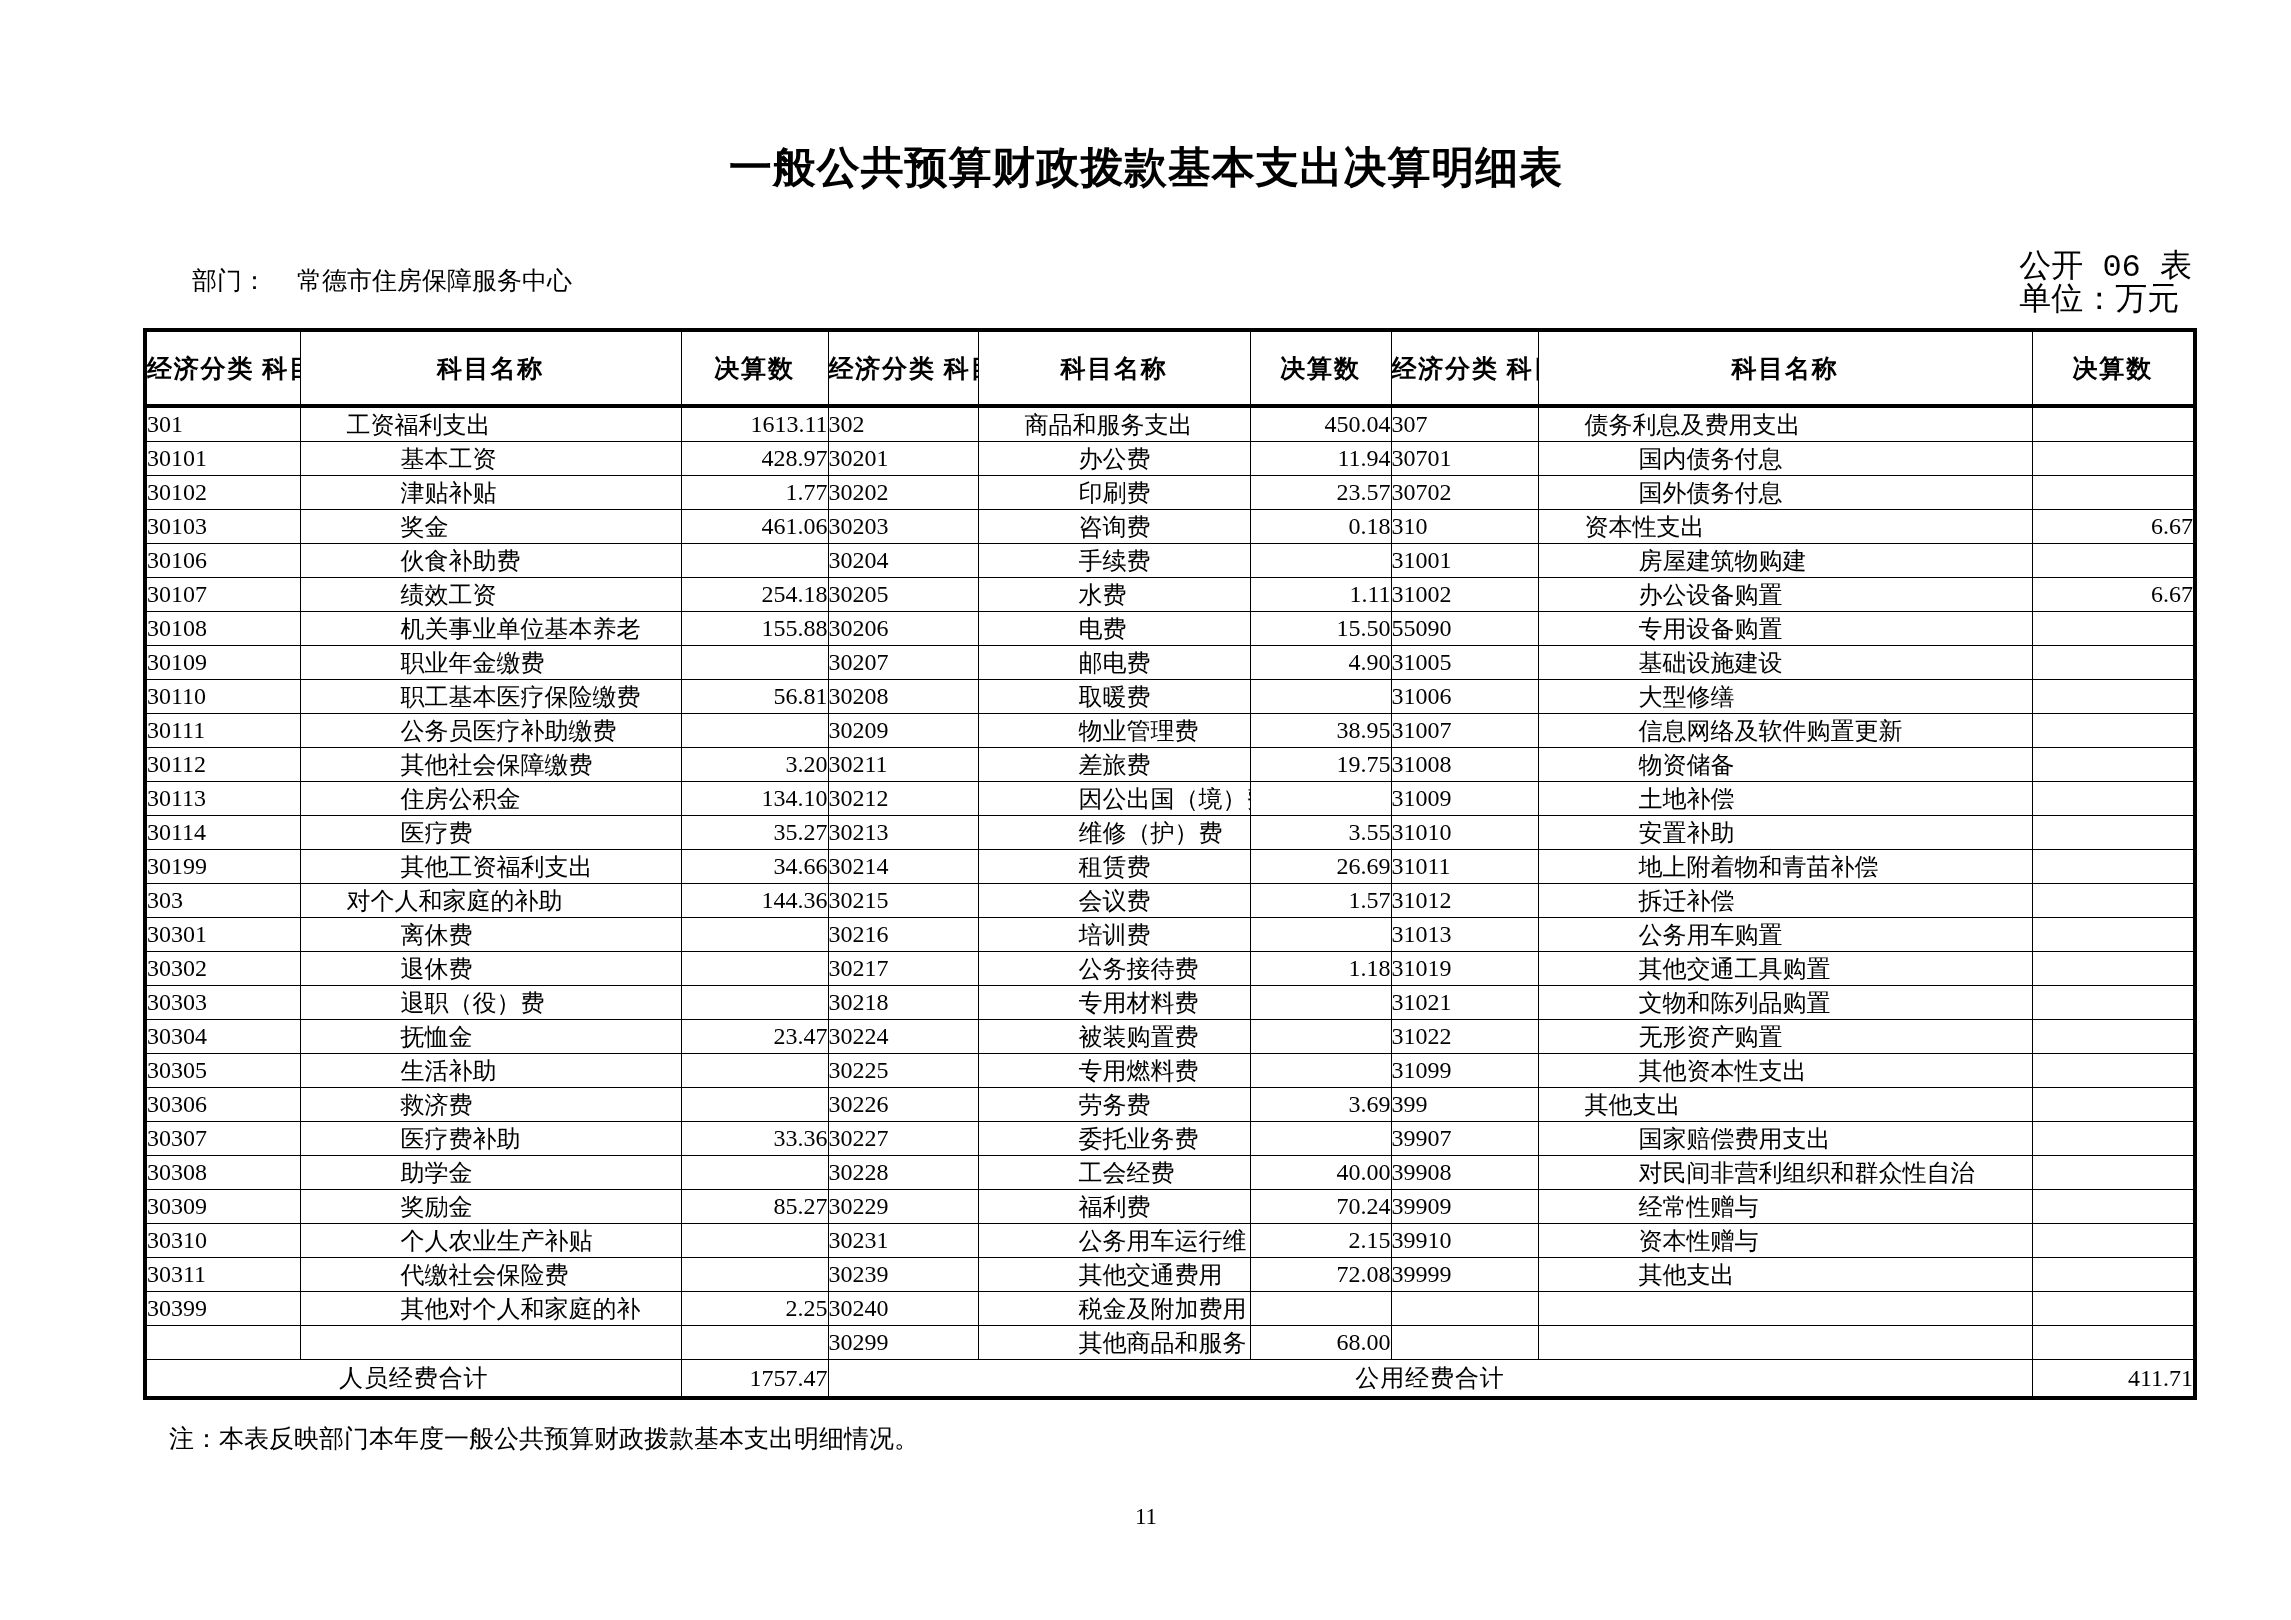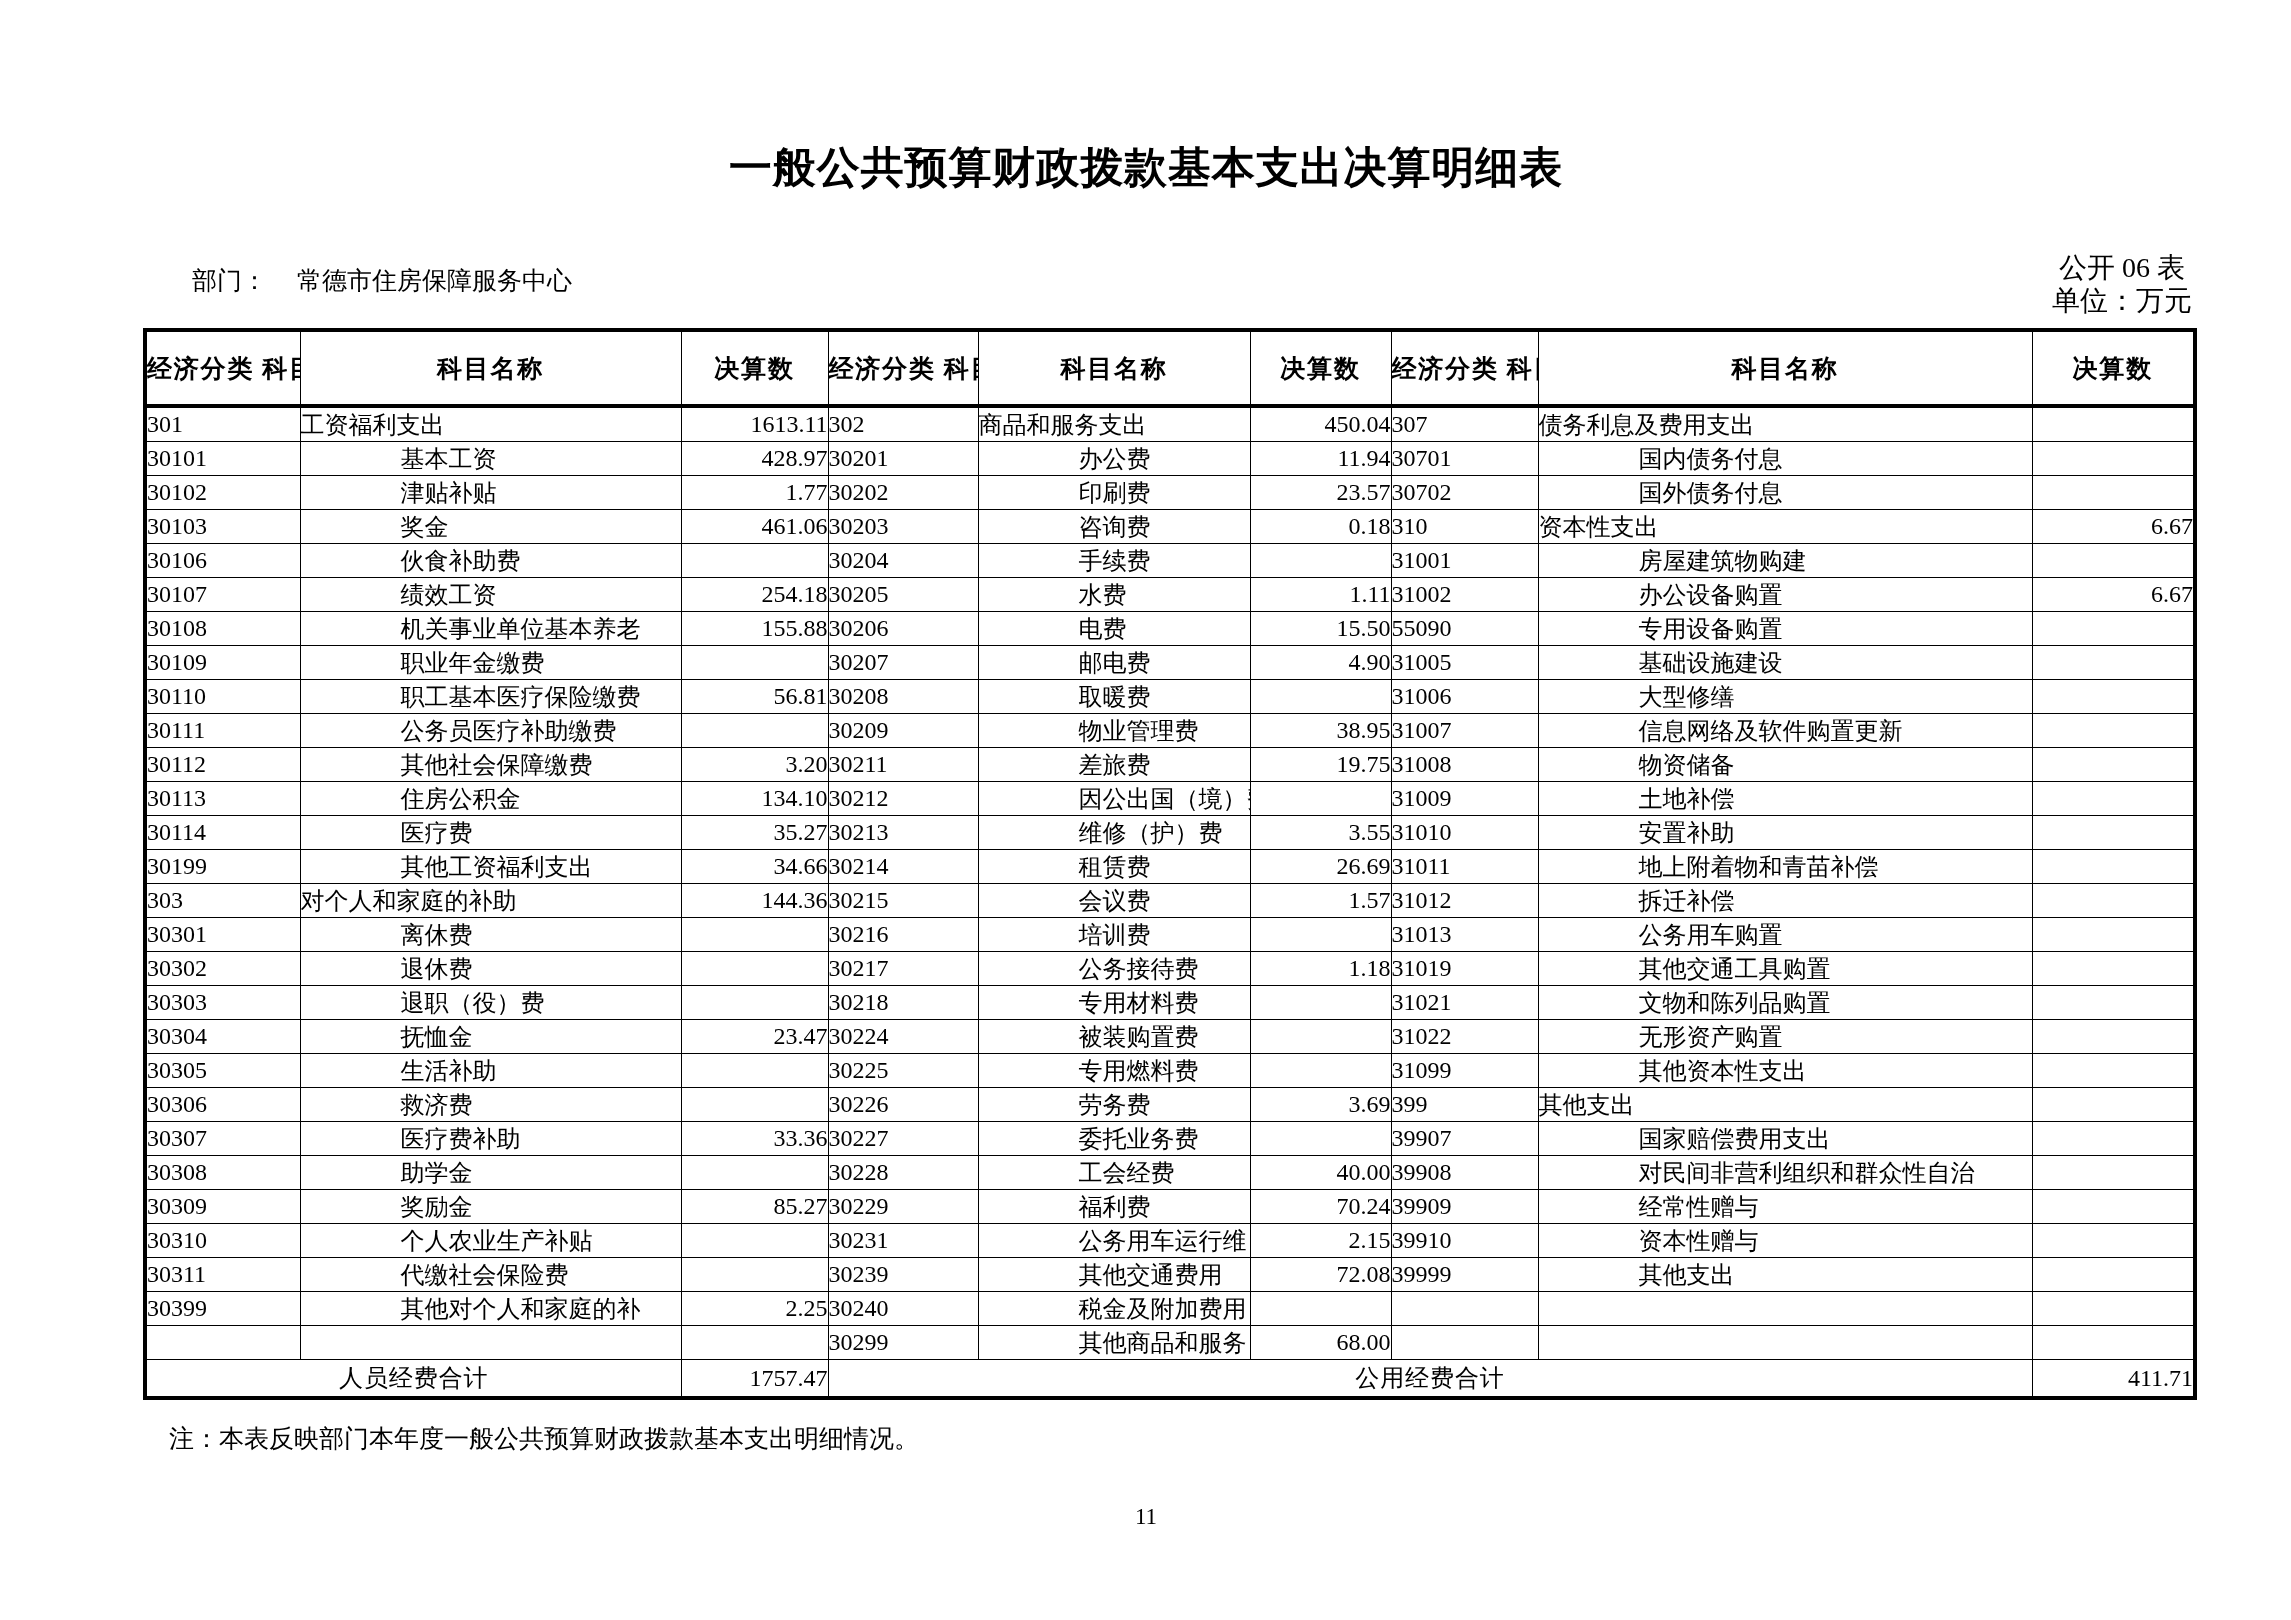--- a/index.html
+++ b/index.html
@@ -17,21 +17,21 @@
     text-align:center;font-size:43px;font-weight:bold;
     letter-spacing:0.9px;
   }
   .dept{
     position:absolute;top:264px;left:192px;
     font-size:25px;white-space:nowrap;
   }
   .dept .label{margin-right:30px;}
   .right-meta{
     position:absolute;top:251px;right:100px;
-    text-align:center;font-size:28px;line-height:33px;white-space:nowrap;
+    text-align:left;font-size:32px;line-height:33px;white-space:nowrap;font-family:Liberation Mono, monospace;
   }
   table.budget{
     position:absolute;top:328px;left:143px;
     width:2050px;table-layout:fixed;
     border-collapse:collapse;
     border:4.5px solid #000;
     font-size:24px;
   }
   table.budget th, table.budget td{
     border:1.8px solid #000;
@@ -41,21 +41,21 @@
   table.budget th{
     height:72px;
     font-size:25px;font-weight:bold;
     text-align:center;letter-spacing:1.8px;
     border-bottom:4.5px solid #000;
   }
   th.th-code{white-space:pre-line;line-height:33px;}
   tr.data-row td{height:33px;}
   td.code{text-align:left;padding-left:10.7px;}
   td.name{text-align:left;}
-  td.name.parent{}
+  td.name.parent{padding-left:46px;}
   td.name.child{padding-left:100px;}
   td.num{text-align:right;padding-right:10.7px;}
   tr.footer-row td{height:36px;}
   td.merge-label{text-align:center;letter-spacing:0.9px;}
   .note{
     position:absolute;top:1422px;left:169px;
     font-size:25px;white-space:nowrap;
   }
   .page-num{
     position:absolute;top:1504px;left:0;width:100%;

